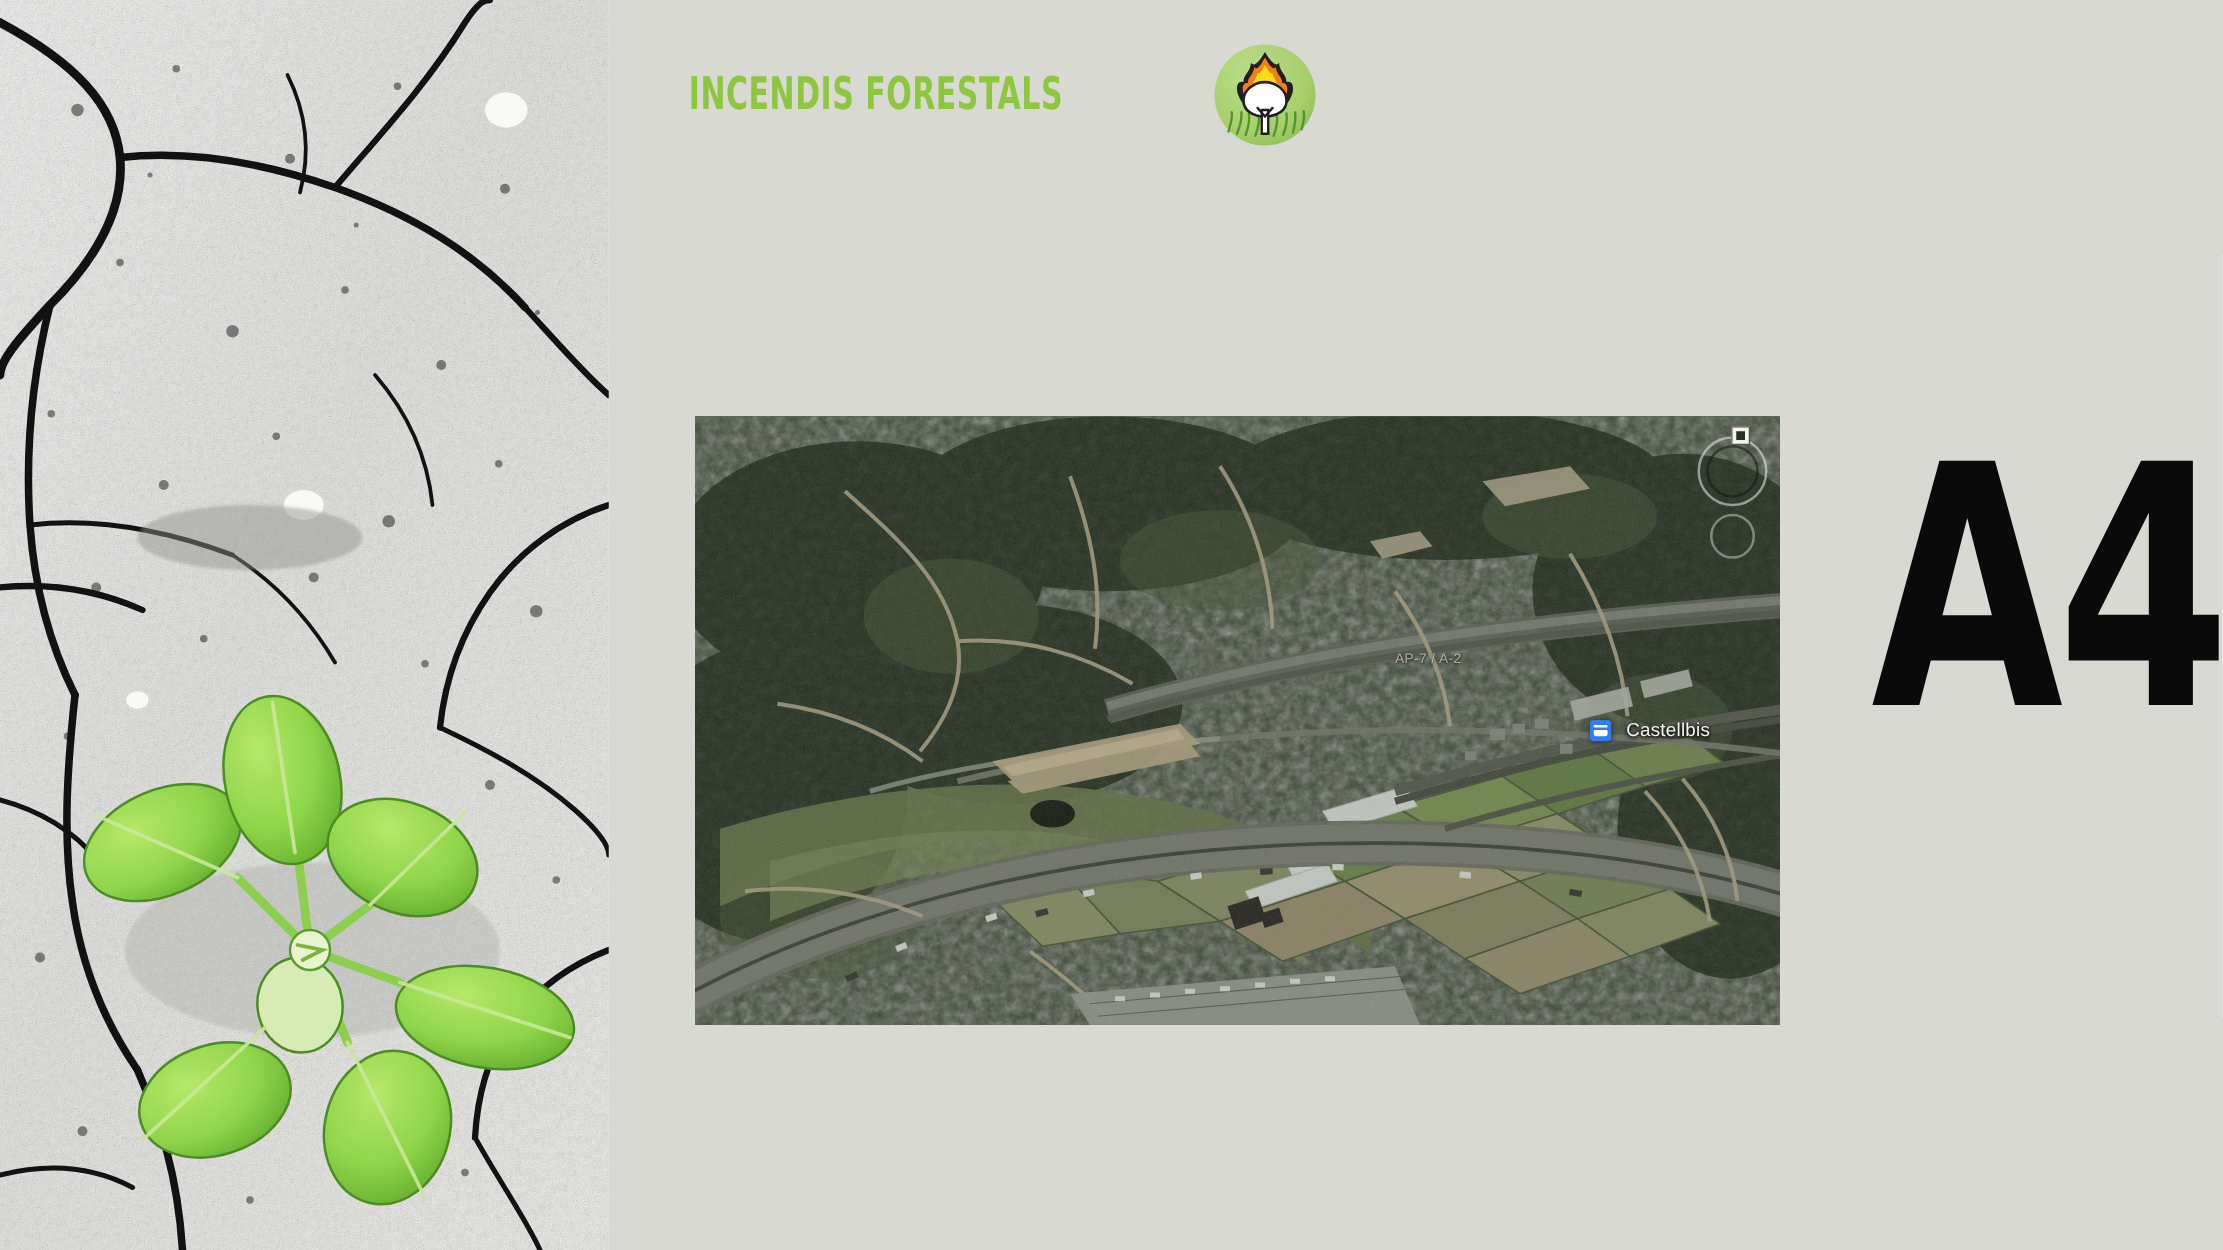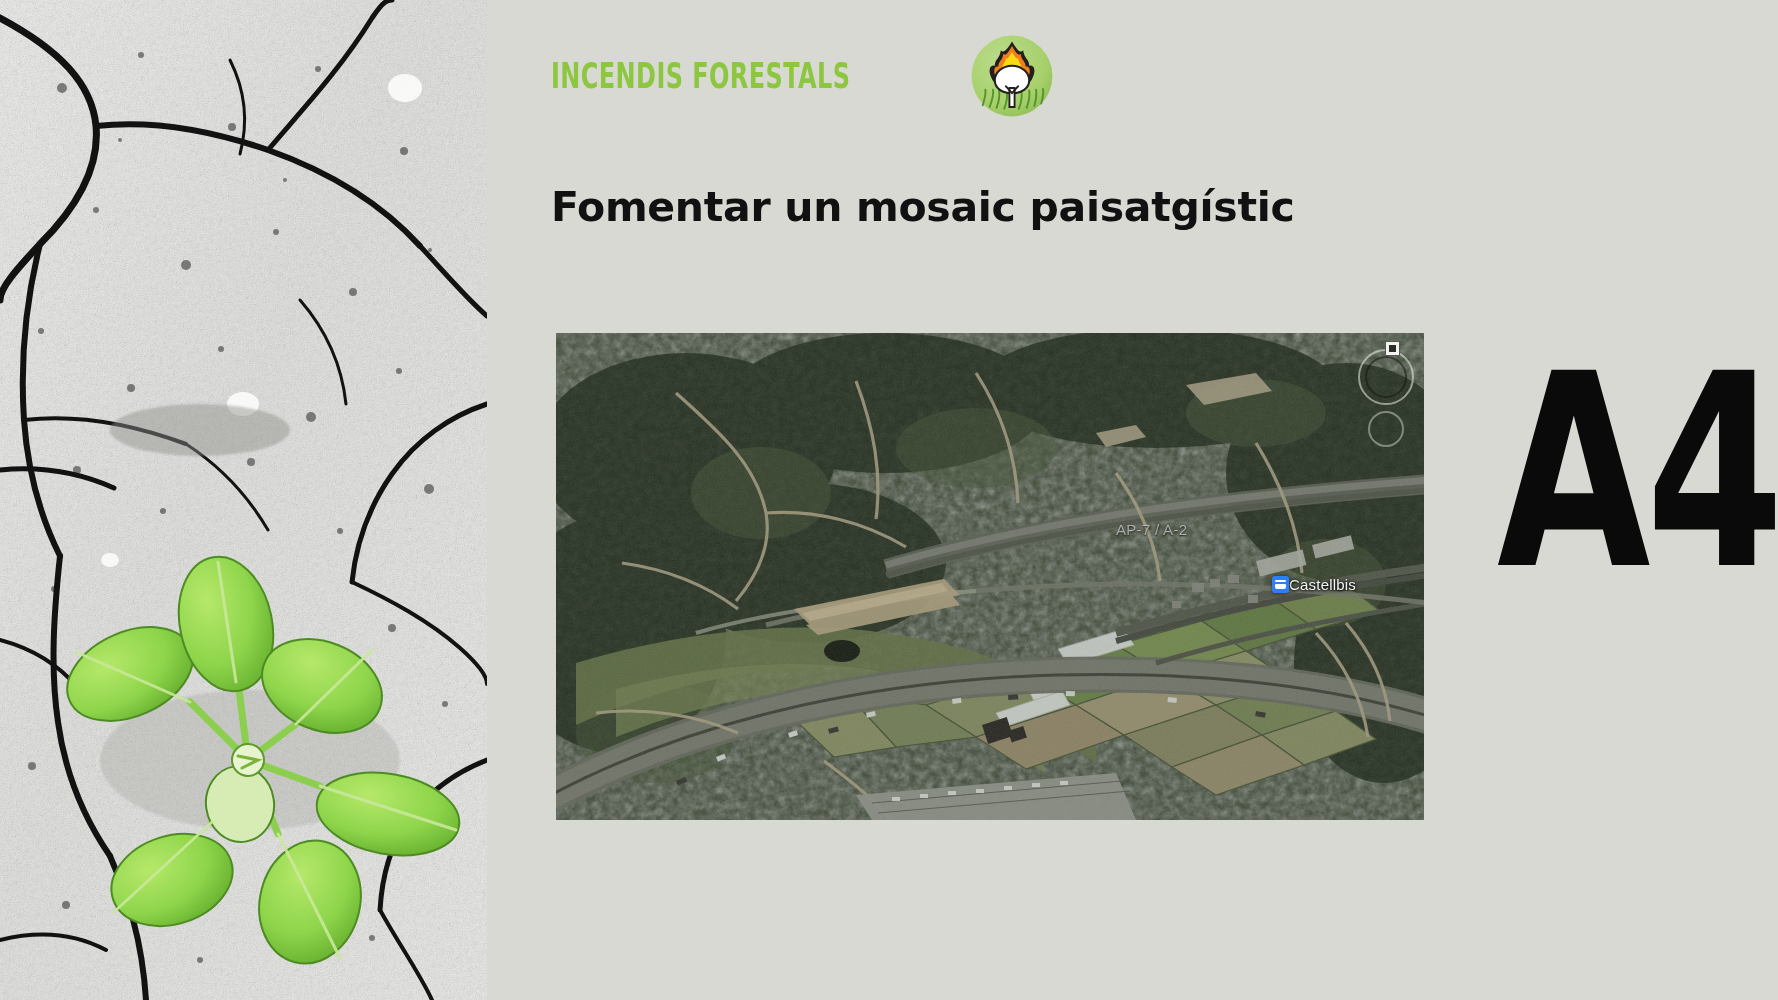--- a/index.html
+++ b/index.html
@@ -105,21 +105,21 @@
     background: #f2f2ee;
     border: 1px solid #55584f;
     display: flex; align-items: center; justify-content: center;
   }
   #map-fullscreen-icon i {
     display: block; width: 7px; height: 7px; background: #2b2d27;
   }
 
   #map-marker {
     left: 716px; top: 243px;
-    display: flex; align-items: center; gap: 0;
+    display: flex; align-items: center; gap: 12px;
   }
   #map-marker .pin {
     width: 17px; height: 17px;
     background: #2f7ef5;
     border-radius: 3px;
     box-shadow: 0 0 4px rgba(0,0,0,0.55);
     position: relative;
   }
   #map-marker .pin::before {
     content: "";
@@ -136,21 +136,21 @@
     font-family: "Liberation Sans", sans-serif;
     font-size: 15px;
     color: #f4f5f2;
     text-shadow: 0 1px 3px rgba(0,0,0,0.95), 0 0 3px rgba(0,0,0,0.9);
     white-space: nowrap;
     letter-spacing: 0.2px;
   }
   #map-toplabel {
     left: 560px; top: 188px;
     font-family: "Liberation Sans", sans-serif;
-    font-size: 15px;
+    font-size: 11px;
     color: rgba(240,240,235,0.62);
     text-shadow: 0 1px 2px rgba(0,0,0,0.9);
     white-space: nowrap;
     letter-spacing: 0.3px;
   }
 
   
   #a4-badge {
     position: absolute;
     left: 1497px;
@@ -338,21 +338,20 @@
 
       <path d="M50,22 C54,29 56,31 57,29 C58,35 61,36 61,40 C64,39 65,44 63,48 C61,52 58,54 54,54 L46,54 C42,54 39,52 37,48 C35,44 36,39 39,40 C39,36 42,35 43,29 C44,31 46,29 50,22 Z" fill="#fbdb16"></path>
 
       <path d="M50,38 C61,38 70,46 70,55 C70,64 62,70 50,70 C38,70 30,64 30,55 C30,46 39,38 50,38 Z" fill="#ffffff" stroke="#231f20" stroke-width="2.4"></path>
 
       <path d="M47,64 L47,86 L53,86 L53,64 Z" fill="#ffffff" stroke="#231f20" stroke-width="2.2"></path>
       <path d="M50,70 L43,62 M50,70 L57,62" stroke="#231f20" stroke-width="2.2" fill="none" stroke-linecap="round"></path>
     </svg>
   </div>
 
-  <h1 id="heading">Fomentar un mosaic paisatgístic</h1>
 
   <div id="map-figure">
     <svg class="mapsvg" viewBox="0 0 868 487" preserveAspectRatio="none" aria-hidden="true">
       <defs>
         <filter id="mapgrain" x="0" y="0" width="100%" height="100%">
           <feTurbulence type="fractalNoise" baseFrequency="0.62" numOctaves="4" seed="3" result="mn"></feTurbulence>
           <feColorMatrix in="mn" type="saturate" values="0"></feColorMatrix>
           <feComponentTransfer>
               <feFuncA type="linear" slope="0.42"></feFuncA>
             </feComponentTransfer>

